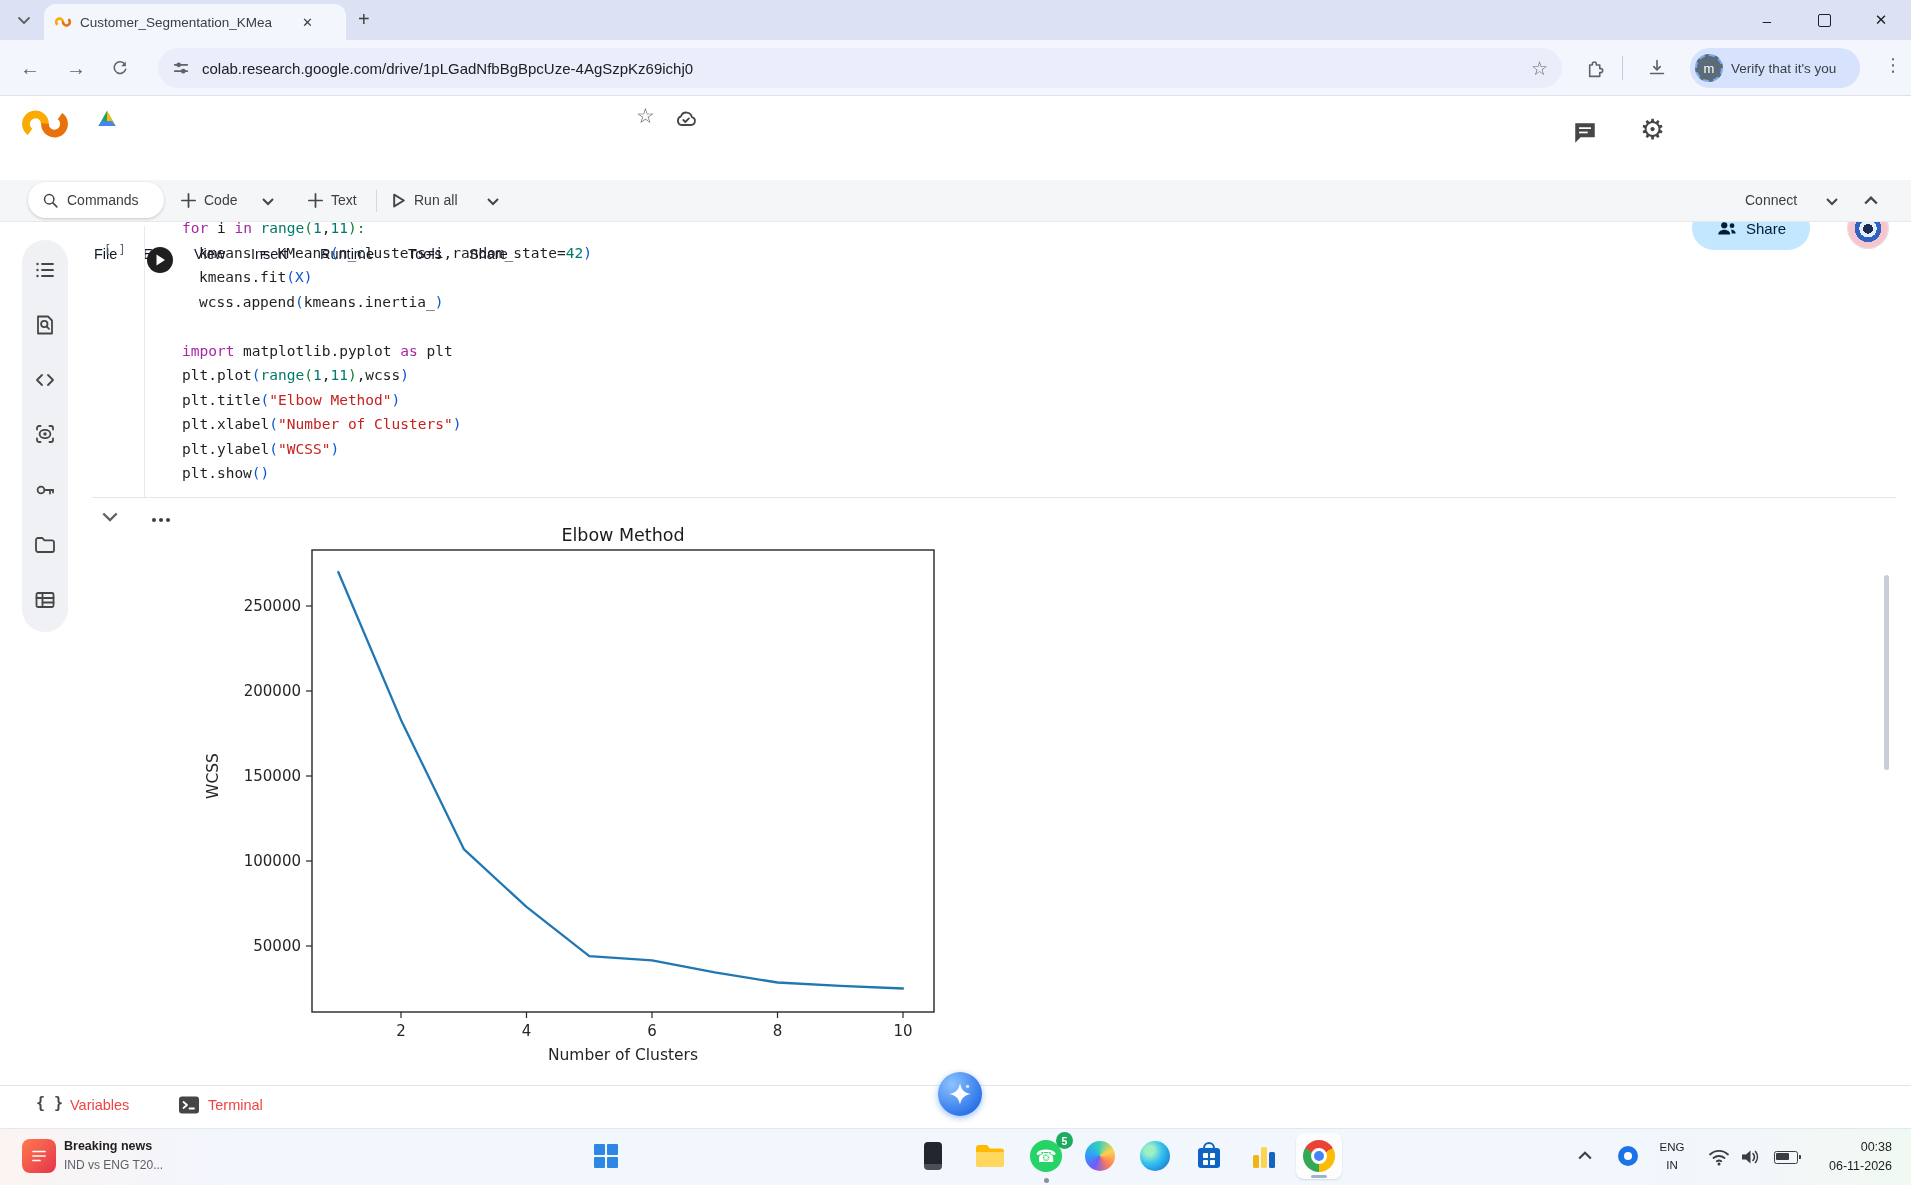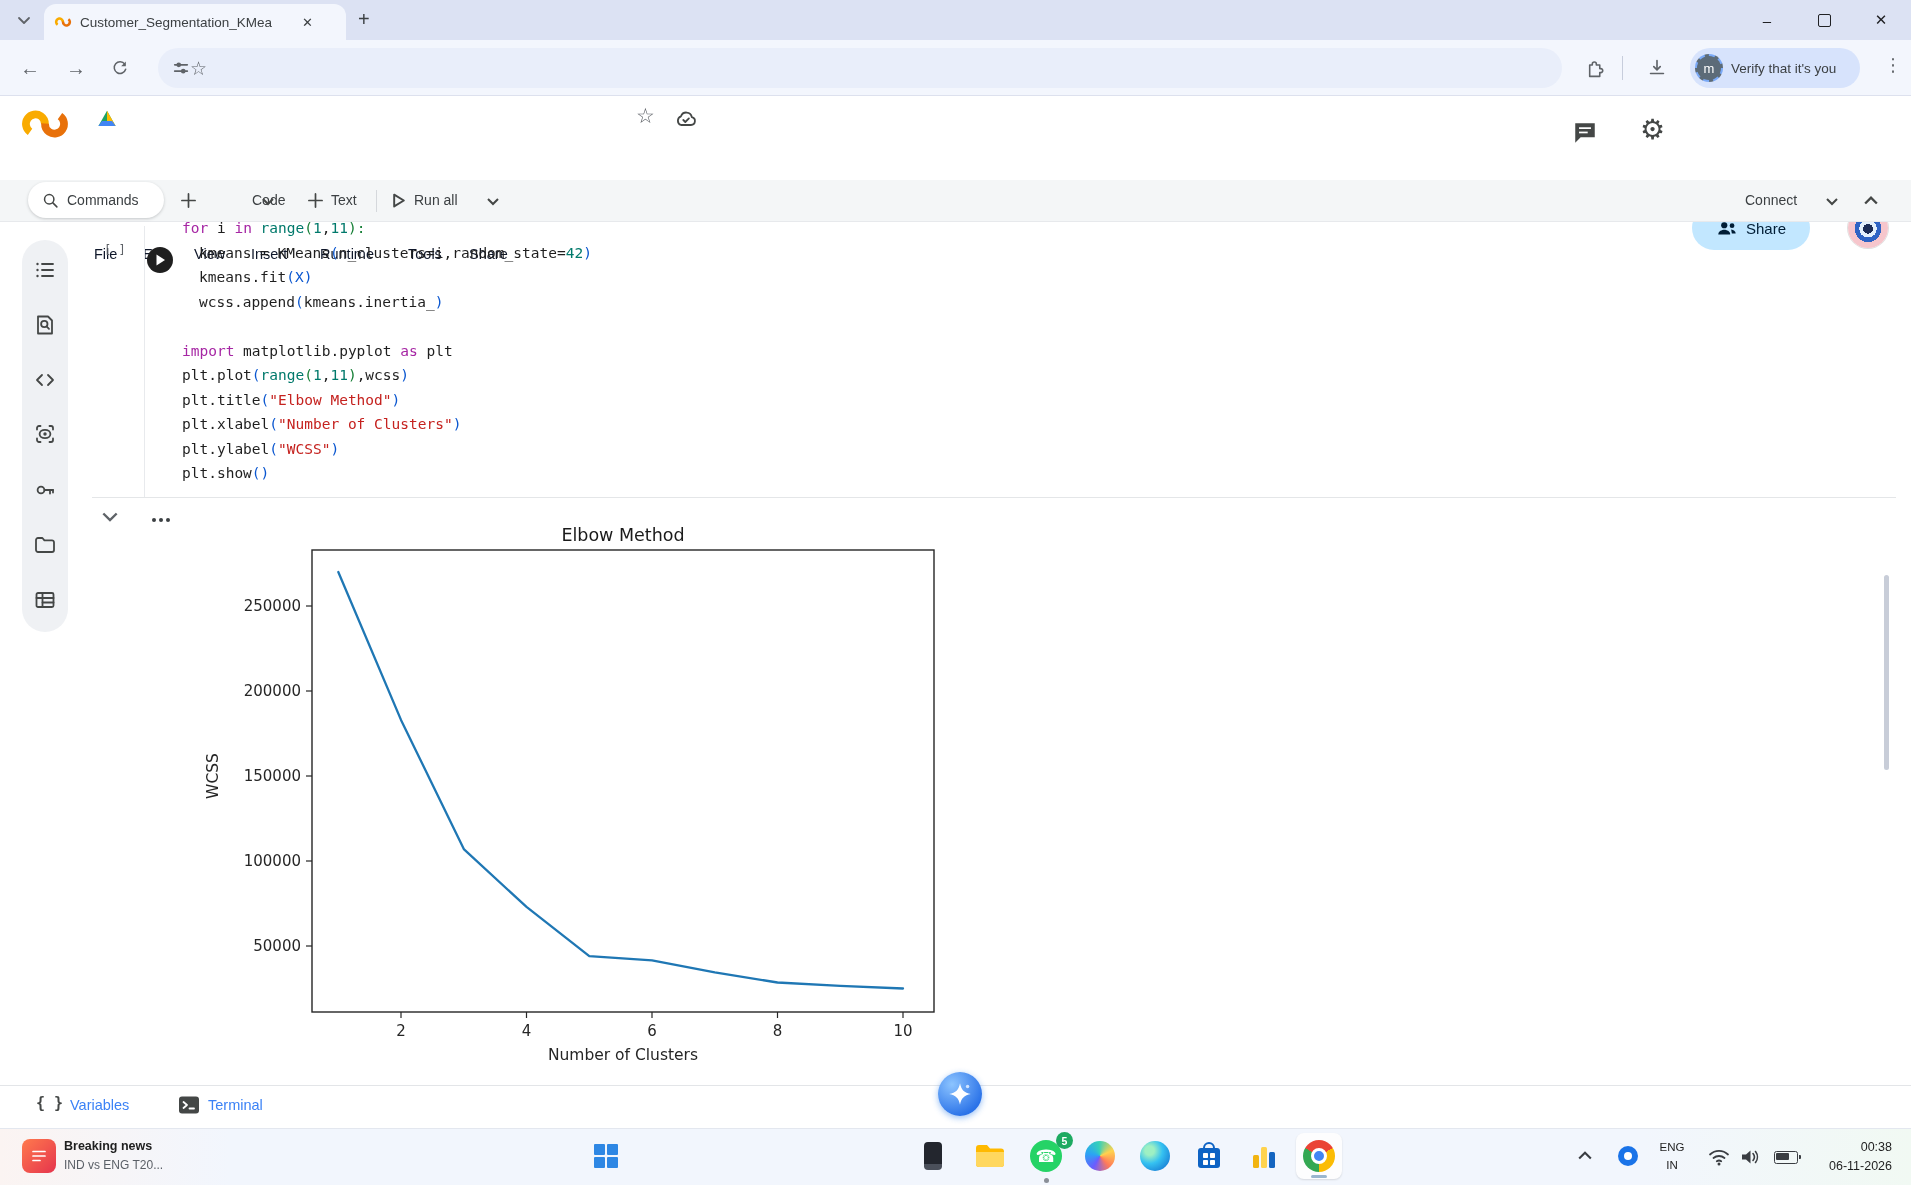--- a/index.html
+++ b/index.html
@@ -49,21 +49,21 @@
   #code-lines{left:182px;top:222px;width:1500px;height:274px;overflow:hidden;font-family:"DejaVu Sans Mono","Liberation Mono",monospace;font-size:14.5px;line-height:24.5px;color:#1f1f1f;white-space:pre;}
   #code-lines .code-line:first-child{margin-top:-6px;}
   .tk-d{color:#1f1f1f}.tk-k{color:#a626a4}.tk-b{color:#00796b}.tk-n{color:#00796b}
   .tk-s{color:#c5221f}.tk-v{color:#0b57d0}.tk-p1{color:#0b57d0}.tk-p2{color:#188038}.tk-o{color:#1f1f1f}
   #cell-divider{left:92px;top:497px;width:1804px;height:1px;background:#e4e6e8;}
   #nb-scroll{left:1884px;top:575px;width:5px;height:195px;background:#c8cdd8;border-radius:3px;}
   .out-dot{top:518px;width:4px;height:4px;border-radius:50%;background:#3c4043;}
 
   
   #bottombar{left:0;top:1085px;width:1911px;height:43px;background:#fff;border-top:1px solid #e3e5e8;box-sizing:border-box;}
-  .bb-label{top:1097px;font-size:14.5px;color:#3b82f6;font-weight:500;}
+  .bb-label{top:1097px;font-size:14.5px;color:#ef4444;font-weight:500;}
   #braces{left:36px;top:1094px;font-family:"DejaVu Sans Mono",monospace;font-weight:bold;font-size:15px;color:#444746;}
   #gemini-btn{left:938px;top:1072px;width:44px;height:44px;border-radius:50%;background:radial-gradient(circle at 32% 28%,#8cc4ff,#2a72e8 75%);box-shadow:0 2px 6px rgba(26,115,232,.45);display:flex;align-items:center;justify-content:center;}
 
   
   #taskbar{left:0;top:1128px;width:1911px;height:57px;background:linear-gradient(90deg,#fbf4f2,#f2f6fd 12%,#f2f6fd 86%,#f1f9f3);border-top:1px solid #e3e7ef;box-sizing:border-box;}
   #news-icon{left:22px;top:1139px;width:34px;height:34px;border-radius:8px;background:linear-gradient(135deg,#ff7a4d,#e5344d);display:flex;align-items:center;justify-content:center;}
   #news1{left:64px;top:1139px;font-size:12.5px;font-weight:700;color:#1f1f1f;}
   #news2{left:64px;top:1158px;font-size:12px;color:#5a5f66;}
   #tb-search{left:631px;top:1137px;width:278px;height:40px;background:#fff;border:1px solid #dfe3ea;border-radius:20px;display:flex;align-items:center;padding:0 12px;box-sizing:border-box;}
   #tb-search-label{font-size:14.5px;color:#44474d;margin-left:10px;flex:1;}
@@ -120,20 +120,21 @@
     <span>
       <svg width="18" height="18" viewBox="0 0 20 20">
           <g stroke="#5f6368" stroke-width="1.8" stroke-linecap="round">
             <line x1="3" y1="6.5" x2="17" y2="6.5"></line>
             <line x1="3" y1="13.5" x2="17" y2="13.5"></line>
           </g>
           <circle cx="7.5" cy="6.5" r="2.6" fill="#5f6368"></circle>
           <circle cx="12.5" cy="13.5" r="2.6" fill="#5f6368"></circle>
         </svg>
     </span>
+    <span id="url">colab.research.google.com/drive/1pLGadNfbBgBpcUze-4AgSzpKz69ichj0</span>
     <span style="color:#5f6368;font-size:19px;">☆</span>
   </div>
   <div class="abs" style="left:1584px;top:58px;">
     <svg width="21" height="21" viewBox="0 0 24 24">
         <path class="ic" d="M9.5 8V6.8a2.3 2.3 0 1 1 4.6 0V8H18v4.1h1.1a2.3 2.3 0 1 1 0 4.6H18V21H6.5V8z" stroke="#5f6368"></path>
       </svg>
   </div>
   <div class="abs" style="left:1622px;top:56px;width:1px;height:24px;background:#c7cddc;"></div>
   <div class="abs" style="left:1646px;top:57px;">
     <svg width="22" height="22" viewBox="0 0 24 24">
@@ -214,21 +215,21 @@
     <span class="tb-label">Commands</span>
   </div>
   <div class="abs" style="left:180px;top:192px;">
     <svg width="17" height="17" viewBox="0 0 18 18">
         <g class="ic2" stroke-width="2">
           <line x1="9" y1="2" x2="9" y2="16"></line>
           <line x1="2" y1="9" x2="16" y2="9"></line>
         </g>
       </svg>
   </div>
-  <div class="abs tb-label" style="left:204px;top:192px;margin-left:48px;">Code</div>
+  <div class="abs tb-label" style="left:204px;top:192px;">Code</div>
   <div class="abs" style="left:262px;top:198px;">
     <svg width="12" height="8" viewBox="0 0 12 8">
         <path d="M1 1l5 5 5-5" fill="none" stroke="#444746" stroke-width="2"></path>
       </svg>
   </div>
   <div class="abs" style="left:307px;top:192px;">
     <svg width="17" height="17" viewBox="0 0 18 18">
         <g class="ic2" stroke-width="2">
           <line x1="9" y1="2" x2="9" y2="16"></line>
           <line x1="2" y1="9" x2="16" y2="9"></line>

